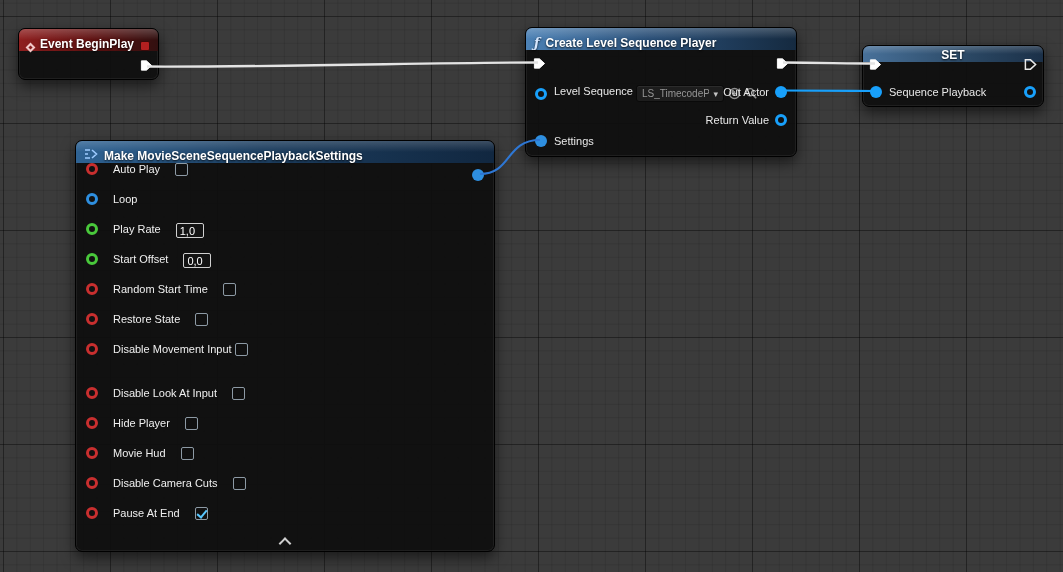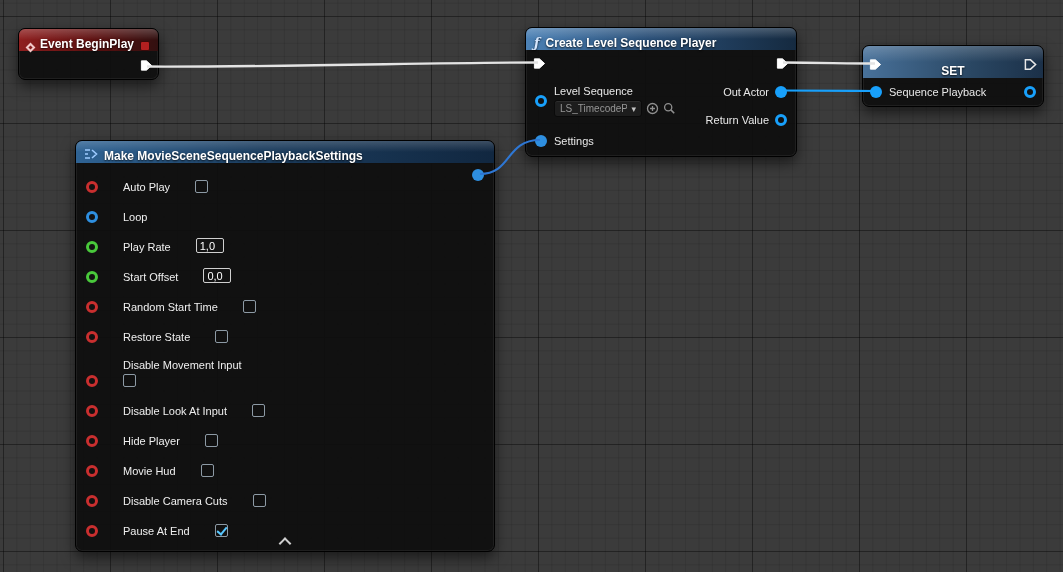--- a/index.html
+++ b/index.html
@@ -23,54 +23,54 @@
 
   .node{position:absolute;z-index:2;background:rgba(15,15,15,.95);border:1px solid #000;
     border-radius:7px;box-shadow:0 6px 14px rgba(0,0,0,.55), inset 0 0 0 1px rgba(255,255,255,.06)}
   .hdr{height:22px;display:flex;align-items:flex-end;gap:6px;padding:0 8px;
     border-radius:6px 6px 0 0;color:#fff;font-size:12px;font-weight:bold;
     text-shadow:0 1px 2px rgba(0,0,0,.8);white-space:nowrap}
   .hdr-event{background:linear-gradient(180deg,rgba(255,255,255,.22),rgba(255,255,255,0) 50%),
     linear-gradient(90deg,#8f1f1f,#5c1010 55%,#321010)}
   .hdr-fn{background:linear-gradient(180deg,rgba(255,255,255,.22),rgba(255,255,255,0) 50%),
     linear-gradient(90deg,#4c81b5,#2b5078 45%,#152a40)}
-  .hdr-set{justify-content:center;height:32px;font-size:12px;
+  .hdr-set{justify-content:center;height:16px;font-size:12px;
     background:linear-gradient(180deg,rgba(255,255,255,.2),rgba(255,255,255,0) 50%),
     linear-gradient(90deg,#48719a,#2a4763 60%,#1b3048)}
   .hdr-make{background:linear-gradient(180deg,rgba(255,255,255,.18),rgba(255,255,255,0) 50%),
     linear-gradient(90deg,#2f6394,#1c3d5e 45%,#112740)}
 
   .pin{width:12px;height:12px;border-radius:50%;flex:none;display:inline-block}
   .ring{border:3px solid currentColor;background:transparent}
   .fill{background:currentColor}
   .c-obj{color:#18a0fb}.c-struct{color:#2e8fe0}.c-bool{color:#c92f2f}.c-float{color:#49c93b}
   .execpin{flex:none;display:block}
 
   .prow{display:flex;align-items:center;gap:7px;color:#e8e8e8;font-size:11px}
   .outrow{display:flex;align-items:center;justify-content:flex-end;gap:6px;color:#e8e8e8;font-size:11px;height:28px}
   .plabel{white-space:nowrap}
-  .mcol{display:flex;flex-direction:column;gap:3px;align-items:flex-start}
+  .mcol{display:flex;gap:3px;align-items:flex-start}
 
   .checkbox{width:13px;height:13px;background:#101010;border:1px solid #8d9aa5;border-radius:2px;position:relative;flex:none}
   .checkbox.checked::after{content:"";position:absolute;left:3px;top:0;width:4px;height:8px;
     border-right:2px solid #58c7ff;border-bottom:2px solid #58c7ff;transform:rotate(40deg)}
   .nfield{width:28px;height:15px;background:#131313;border:1px solid #d0d0d0;border-radius:2px;
     color:#fff;font-size:11px;padding:0 3px;font-family:"Liberation Sans",sans-serif}
   .dropdown{display:flex;align-items:center;gap:4px;height:17px;padding:0 5px;background:#1d1d1d;
     border:1px solid #0a0a0a;border-radius:3px;color:#969696;font-size:10px;
     box-shadow:inset 0 1px 0 rgba(255,255,255,.07);max-width:88px}
   .dropdown .ddtext{white-space:nowrap;overflow:hidden}
   .iconbtn{color:#8f8f8f;display:flex;align-items:center}
 
   .ev-diamond{width:7px;height:7px;border:2px solid #f2c9c9;transform:rotate(45deg);flex:none}
   .ev-box{margin-left:auto;width:10px;height:10px;background:#b32020;border:1px solid #3a0a0a;border-radius:2px;flex:none}
   .fn-glyph{font-family:"DejaVu Serif",serif;font-style:italic;font-weight:bold;font-size:13px;color:#d8e8ff}
 
   .make-inputs{position:absolute;left:10px;top:22px;width:330px}
-  .mrow{height:30px;display:flex;align-items:flex-end;gap:25px;color:#efefef;font-size:11px}
+  .mrow{height:30px;display:flex;align-items:flex-start;gap:15px;color:#efefef;font-size:11px}
   .mrow.tall{height:44px}
 
   .chev{width:9px;height:9px;border-top:2px solid #cfcfcf;border-right:2px solid #cfcfcf;transform:rotate(-45deg)}
   .abs{position:absolute}
 </style>
 </head>
 <body>
 
 <div class="canvas">
 

